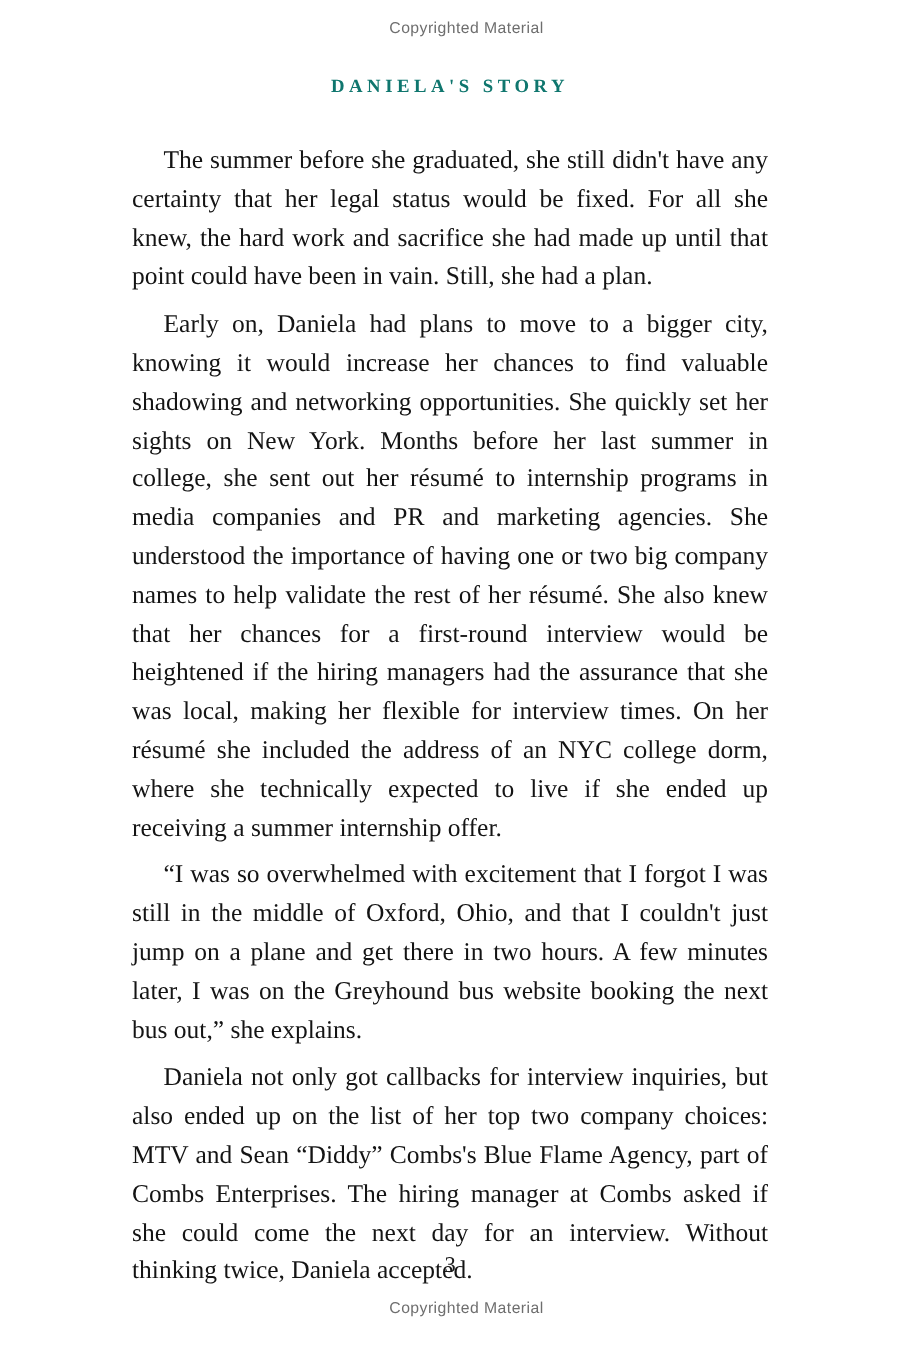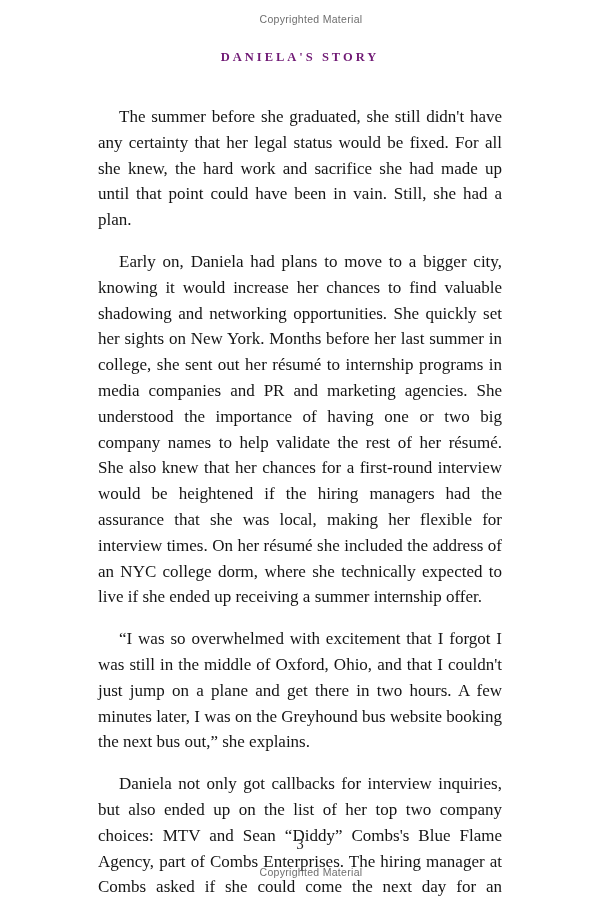--- a/index.html
+++ b/index.html
@@ -31,34 +31,34 @@
   .chapter-header {
     position: absolute;
     top: 50px;
     left: 0;
     width: 100%;
     text-align: center;
     font-family: "Liberation Serif", serif;
     font-size: 12.5px;
     font-weight: bold;
     letter-spacing: 3px;
-    color: #701a75;
+    color: #0f766e;
   }
   .body-text {
     position: absolute;
     top: 88px;
     left: 82px;
     width: 436px;
     font-size: 17px;
     line-height: 25.8px;
     text-align: justify;
     color: #141414;
   }
   .body-text p {
-    margin: 16px;
+    margin: 6px;
     padding: 0;
     text-indent: 21px;
   }
   .page-number {
     position: absolute;
     top: 836px;
     left: 0;
     width: 100%;
     text-align: center;
     font-family: "Liberation Serif", serif;

